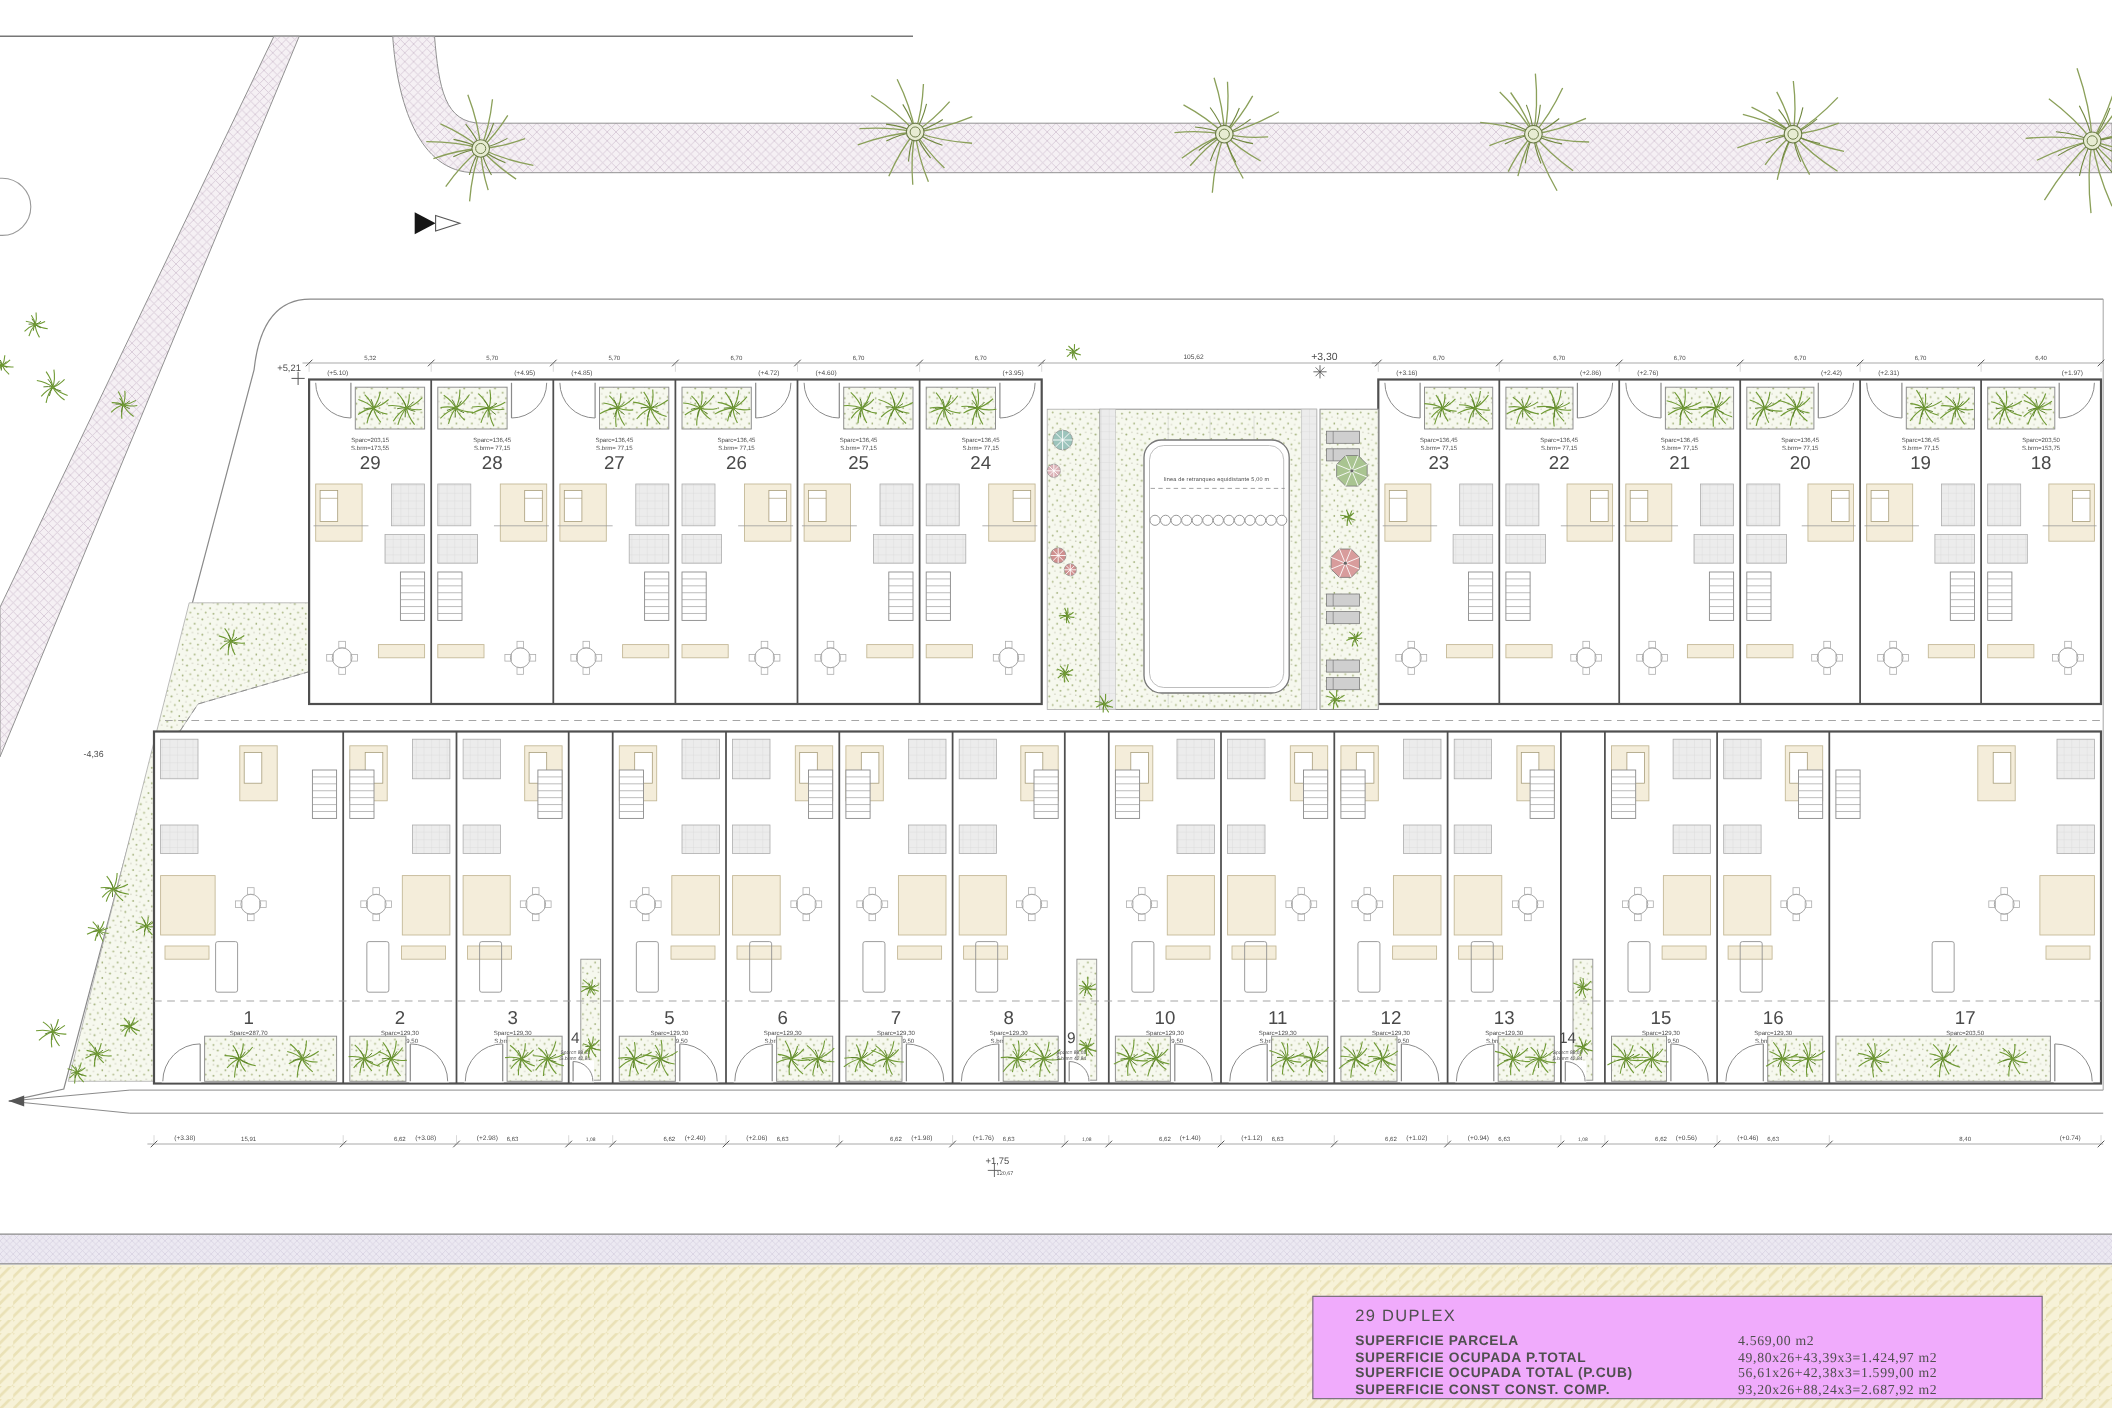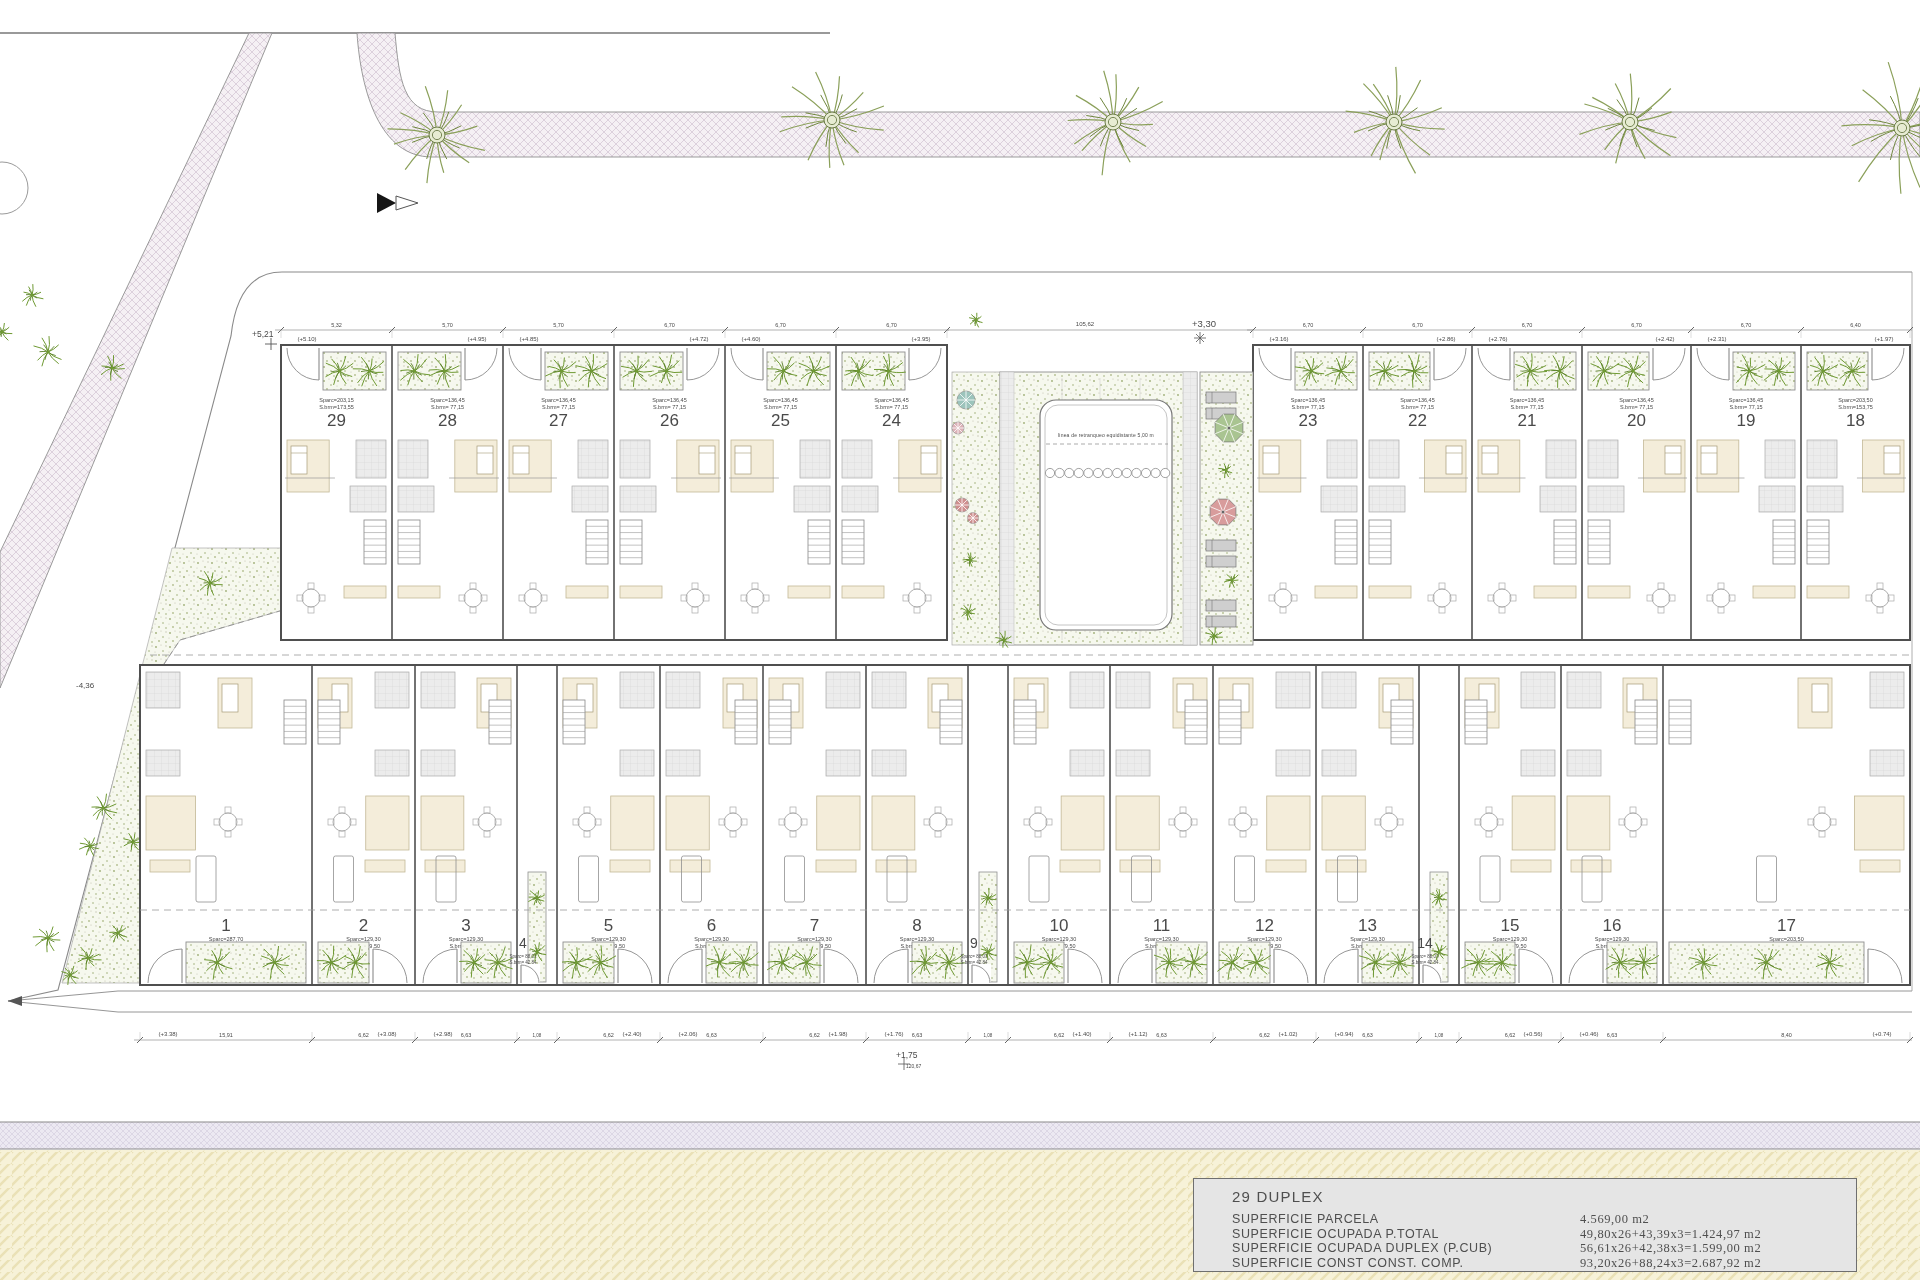--- a/index.html
+++ b/index.html
@@ -2,24 +2,24 @@
 <html><head>
 <meta charset="utf-8">
 <style>
   html,body{margin:0;padding:0;background:#ffffff;}
   body{width:1920px;height:1280px;position:relative;overflow:hidden;
        font-family:"Liberation Sans",sans-serif;}
   #plan-wrap{position:absolute;left:0;top:0;width:1920px;height:1280px;}
   svg{position:absolute;left:0;top:0;font-family:"Liberation Sans",sans-serif;}
   svg text{fill:#4a4a4a;}
   .titleblock{position:absolute;left:1193px;top:1178px;width:664px;height:94px;
-      background:#e5e5e5;border:1.6px solid #6f6f6f;color:#4f4f4f;z-index:5;box-sizing:border-box;}
+      background:#f0abfc;border:1.6px solid #6f6f6f;color:#4f4f4f;z-index:5;box-sizing:border-box;}
   .tb-title{margin:9px 0 7px 38px;font-size:15px;letter-spacing:1.2px;}
   .tb-row{display:flex;font-size:12.5px;letter-spacing:.6px;line-height:14.5px;margin-left:38px;}
-  .tb-label{width:348px;white-space:nowrap;}
+  .tb-label{width:348px;white-space:nowrap;font-weight:bold;}
   .tb-value{white-space:nowrap;font-family:Liberation Serif, serif;}
 </style>
 </head>
 <body>
 
 <div id="plan-wrap">
 <svg id="plan-svg" width="1920" height="1280" viewBox="0 0 1920 1280">
   <defs>
     <pattern id="pat-road" width="8" height="8" patternUnits="userSpaceOnUse">
       <rect width="8" height="8" fill="#f5f0f4"></rect>
@@ -2311,21 +2311,21 @@
   <div class="tb-title">29 DUPLEX</div>
   <div class="tb-row">
     <span class="tb-label">SUPERFICIE PARCELA</span>
     <span class="tb-value">4.569,00 m2</span>
   </div>
   <div class="tb-row">
     <span class="tb-label">SUPERFICIE OCUPADA P.TOTAL</span>
     <span class="tb-value">49,80x26+43,39x3=1.424,97 m2</span>
   </div>
   <div class="tb-row">
-    <span class="tb-label">SUPERFICIE OCUPADA DUPLEX (P.CUB)</span>
+    <span class="tb-label">SUPERFICIE OCUPADA TOTAL (P.CUB)</span>
     <span class="tb-value">56,61x26+42,38x3=1.599,00 m2</span>
   </div>
   <div class="tb-row">
     <span class="tb-label">SUPERFICIE CONST CONST. COMP.</span>
     <span class="tb-value">93,20x26+88,24x3=2.687,92 m2</span>
   </div>
 </div>
 </div>
 
 </body></html>

